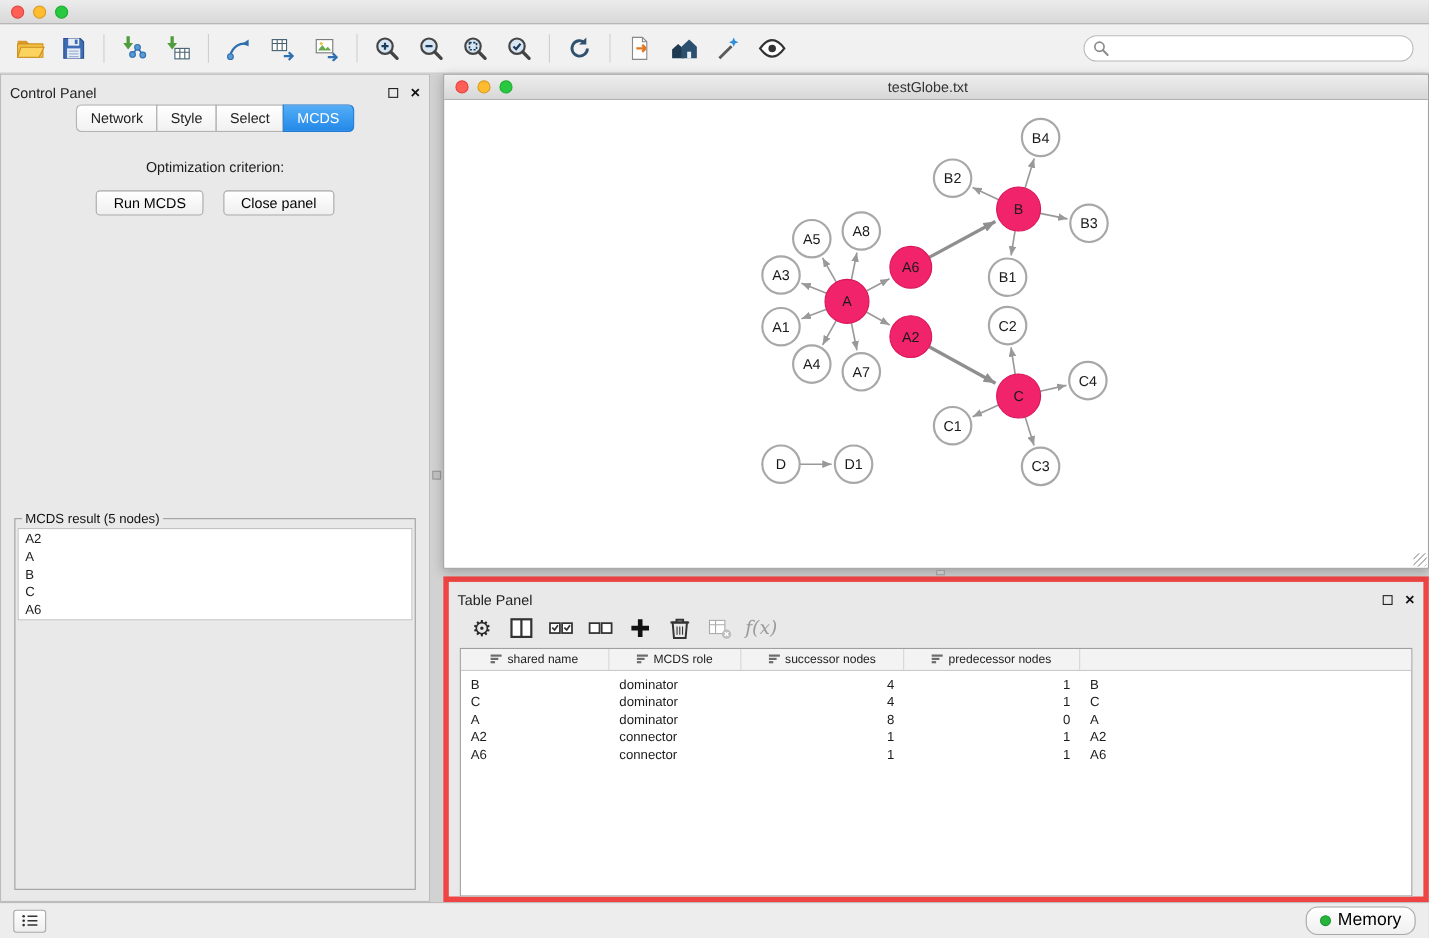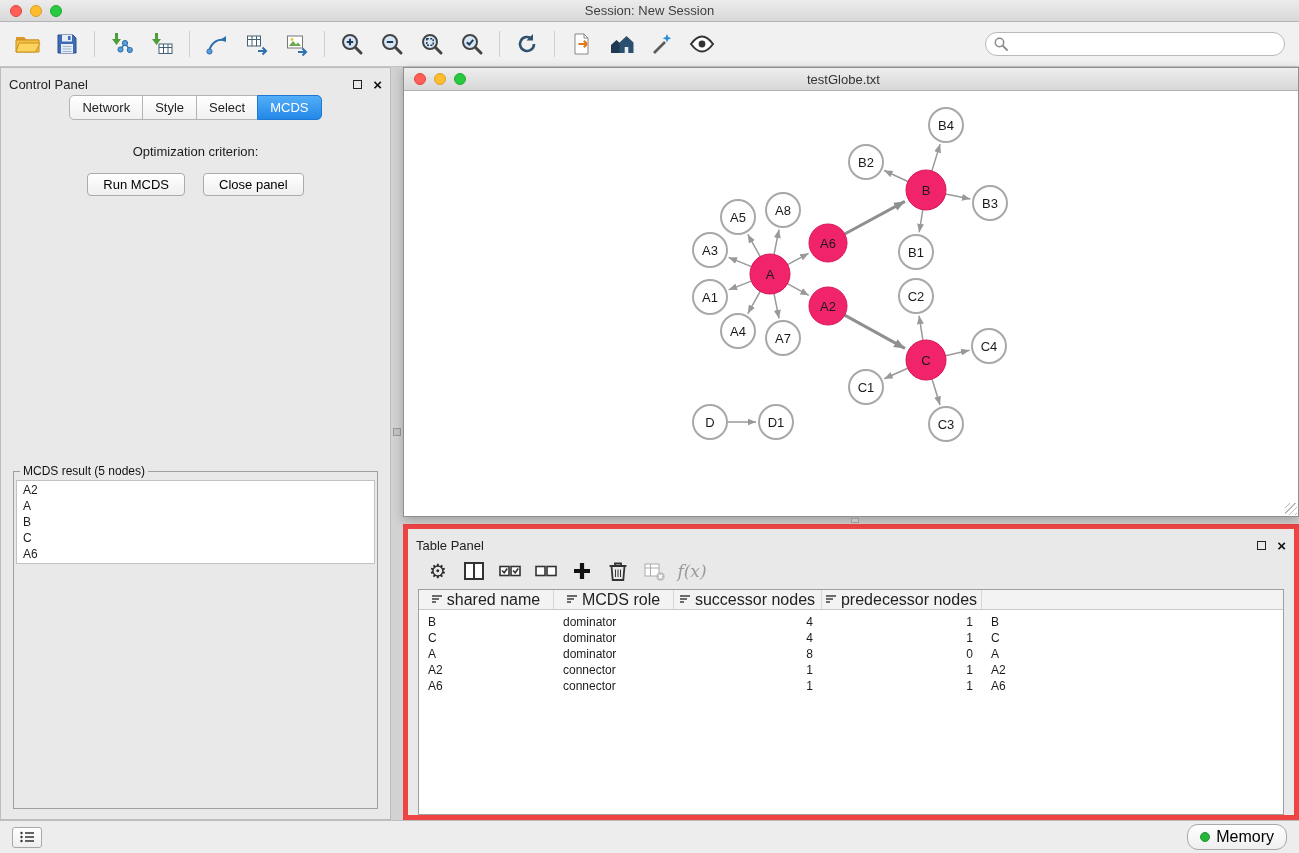--- a/index.html
+++ b/index.html
@@ -55,21 +55,21 @@
 .h-splitter{height:7px;position:relative;}
 .h-grip{position:absolute;left:50%;top:1px;width:8px;height:5px;background:#c4c4c4;border:1px solid #9a9a9a;}
 
 .table-panel{flex:1;background:#e9e9e9;border:5px solid #ef4444;display:flex;flex-direction:column;min-height:0;}
 .tp-toolbar{height:36px;display:flex;align-items:center;gap:4px;padding:0 14px;flex:0 0 36px;}
 .tp-btn{width:32px;height:30px;background:none;border:none;display:flex;align-items:center;justify-content:center;}
 .gear-glyph{font-size:20px;color:#2b2b2b;font-family:"DejaVu Sans",sans-serif;line-height:1;}
 .fx-label{font-family:"DejaVu Serif","Liberation Serif",serif;font-style:italic;font-size:17px;color:#9a9a9a;padding-left:4px;}
 .table-wrap{flex:1;margin:0 10px;background:#fff;border:1px solid #9f9f9f;overflow:hidden;display:flex;flex-direction:column;min-height:0;}
 .thead{display:flex;background:#f3f3f3;border-bottom:1px solid #c9c9c9;height:20px;flex:0 0 20px;}
-.th{display:flex;align-items:center;justify-content:center;gap:5px;font-size:16px;color:#222;border-right:1px solid #d6d6d6;overflow:hidden;white-space:nowrap;}
+.th{display:flex;align-items:center;justify-content:center;gap:5px;font-size:11px;color:#222;border-right:1px solid #d6d6d6;overflow:hidden;white-space:nowrap;}
 .sort-ic{width:10px;height:9px;flex:0 0 10px;background-image:linear-gradient(#6b6b6b,#6b6b6b),linear-gradient(#6b6b6b,#6b6b6b),linear-gradient(#6b6b6b,#6b6b6b);background-size:10px 2px,7px 2px,4px 2px;background-position:0 0,0 3px,0 6px;background-repeat:no-repeat;}
 .tbody{flex:1;overflow:hidden;font-size:12px;padding-top:4px;}
 .tr{display:flex;height:16px;align-items:center;}
 .td{padding:0 9px;white-space:nowrap;overflow:hidden;}
 .tp-tabs{height:30px;display:flex;align-items:center;justify-content:center;flex:0 0 30px;}
 .tp-tab{padding:3px 12px;font-size:13px;background:linear-gradient(#fff,#f0f0f0);border:1px solid #b3b3b3;margin-left:-1px;color:#222;}
 .tp-tab:first-child{border-radius:4px 0 0 4px;margin-left:0;}
 .tp-tab:last-child{border-radius:0 4px 4px 0;}
 .tp-tab.active{background:linear-gradient(#53aef7,#2388e8);color:#fff;border-color:#1d79d4;}
 
@@ -80,21 +80,20 @@
 </style>
 </head>
 <body>
 
 <div class="titlebar">
   <div class="traffic">
     <span class="light red"></span>
     <span class="light yellow"></span>
     <span class="light green"></span>
   </div>
-  <div class="titlebar-title">Session: New Session</div>
 </div>
 
 <div class="toolbar">
   <button class="tb-btn">
     <svg width="27" height="24" viewBox="0 0 27 24">
         <path d="M2 5h8l2.5 2.5H25V10H2z" fill="#d99a2b"></path>
         <path d="M2 8h23v12H2z" fill="#f5c043" stroke="#c98f1f"></path>
         <path d="M5 11h21l-4.5 9H2z" fill="#fbd35e" stroke="#c98f1f"></path>
       </svg>
   </button>

